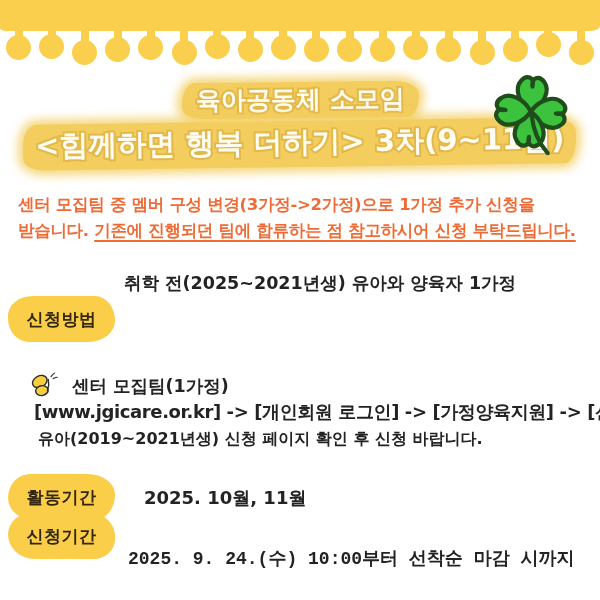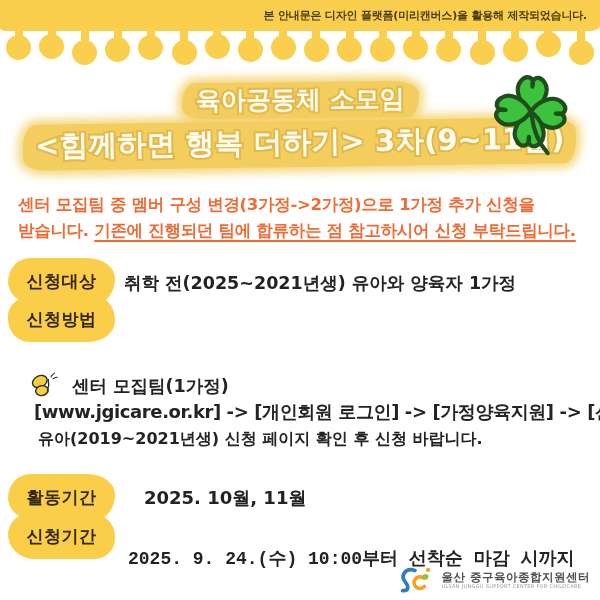--- a/index.html
+++ b/index.html
@@ -62,21 +62,20 @@
   .logo-text { display:flex; flex-direction:column; line-height:1.15; }
   .logo-org  { font-size:11.5px; font-weight:800; color:#4E4E4E; letter-spacing:0.5px; }
   .logo-en   { font-size:5px; color:#999; letter-spacing:0.3px; }
 </style>
 </head>
 <body>
 
 <div class="poster">
 
   <div class="band"></div>
-  <div class="band-note">본 안내문은 디자인 플랫폼(미리캔버스)을 활용해 제작되었습니다.</div>
   <div class="poms">
       <div class="pom">
         <i class="stem"></i>
         <i class="ball"></i>
       </div>
       <div class="pom">
         <i class="stem"></i>
         <i class="ball"></i>
       </div>
       <div class="pom">
@@ -158,21 +157,20 @@
       <path d="M50,52 C36,44 28,26 36,16 C42,8 52,10 50,22 C48,10 58,8 64,16 C72,26 64,44 50,52 Z" transform="rotate(262 50 52)"></path>
       <path d="M52,56 C58,74 66,86 80,96" fill="none"></path>
     </g>
   </svg>
 
   <div class="intro">
     <span>센터 모집팀 중 멤버 구성 변경(3가정-&gt;2가정)으로 1가정 추가 신청을</span><br>
     <span>받습니다. </span><span class="ul">기존에 진행되던 팀에 합류하는 점 참고하시어 신청 부탁드립니다.</span>
   </div>
 
-  <div class="badge badge-target">신청대상</div>
   <div class="row-text text-target">취학 전(2025~2021년생) 유아와 양육자 1가정</div>
 
   <div class="badge badge-method">신청방법</div>
   <div class="row-text method-team">
     <svg class="butterfly" viewBox="0 0 40 36">
       <g stroke="#2B2B2B" stroke-width="2" fill="#F7CE3E" stroke-linecap="round">
         <path d="M30,6 q3,-4 5,-5 M33,9 q4,-2 6,-2" fill="none" stroke-width="1.5"></path>
         <ellipse cx="14" cy="13" rx="11" ry="8" transform="rotate(-28 14 13)"></ellipse>
         <ellipse cx="17" cy="26" rx="9" ry="7" transform="rotate(-12 17 26)"></ellipse>
         <path d="M26,10 q2,8 -1,16" fill="none"></path>
@@ -182,26 +180,14 @@
   </div>
   <div class="row-text method-path">[www.jgicare.or.kr] -&gt; [개인회원 로그인] -&gt; [가정양육지원] -&gt; [신청하기]</div>
   <div class="row-text method-note">유아(2019~2021년생) 신청 페이지 확인 후 신청 바랍니다.</div>
 
   <div class="badge badge-activity">활동기간</div>
   <div class="row-text text-activity">2025. 10월, 11월</div>
 
   <div class="badge badge-apply">신청기간</div>
   <div class="row-text text-apply">2025. 9. 24.(수) 10:00부터 선착순 마감 시까지</div>
 
-  <div class="footer">
-    <svg class="logo-mark" viewBox="0 0 68 52">
-      <path d="M30,8 C12,2 2,18 12,30 C20,39 17,47 7,46" fill="none" stroke="#2E7DC1" stroke-width="7" stroke-linecap="round"></path>
-      <path d="M46,22 a11,11 0 1 0 2,16" fill="none" stroke="#F6A21E" stroke-width="7" stroke-linecap="round"></path>
-      <circle cx="50" cy="20" r="5.5" fill="#8CC63F"></circle>
-      <circle cx="55" cy="7" r="4" fill="#F6A21E"></circle>
-    </svg>
-    <div class="logo-text">
-      <span class="logo-org">울산 중구육아종합지원센터</span>
-      <span class="logo-en">ULSAN JUNGGU SUPPORT CENTER FOR CHILDCARE</span>
-    </div>
-  </div>
 
 </div>
 
 </body></html>

